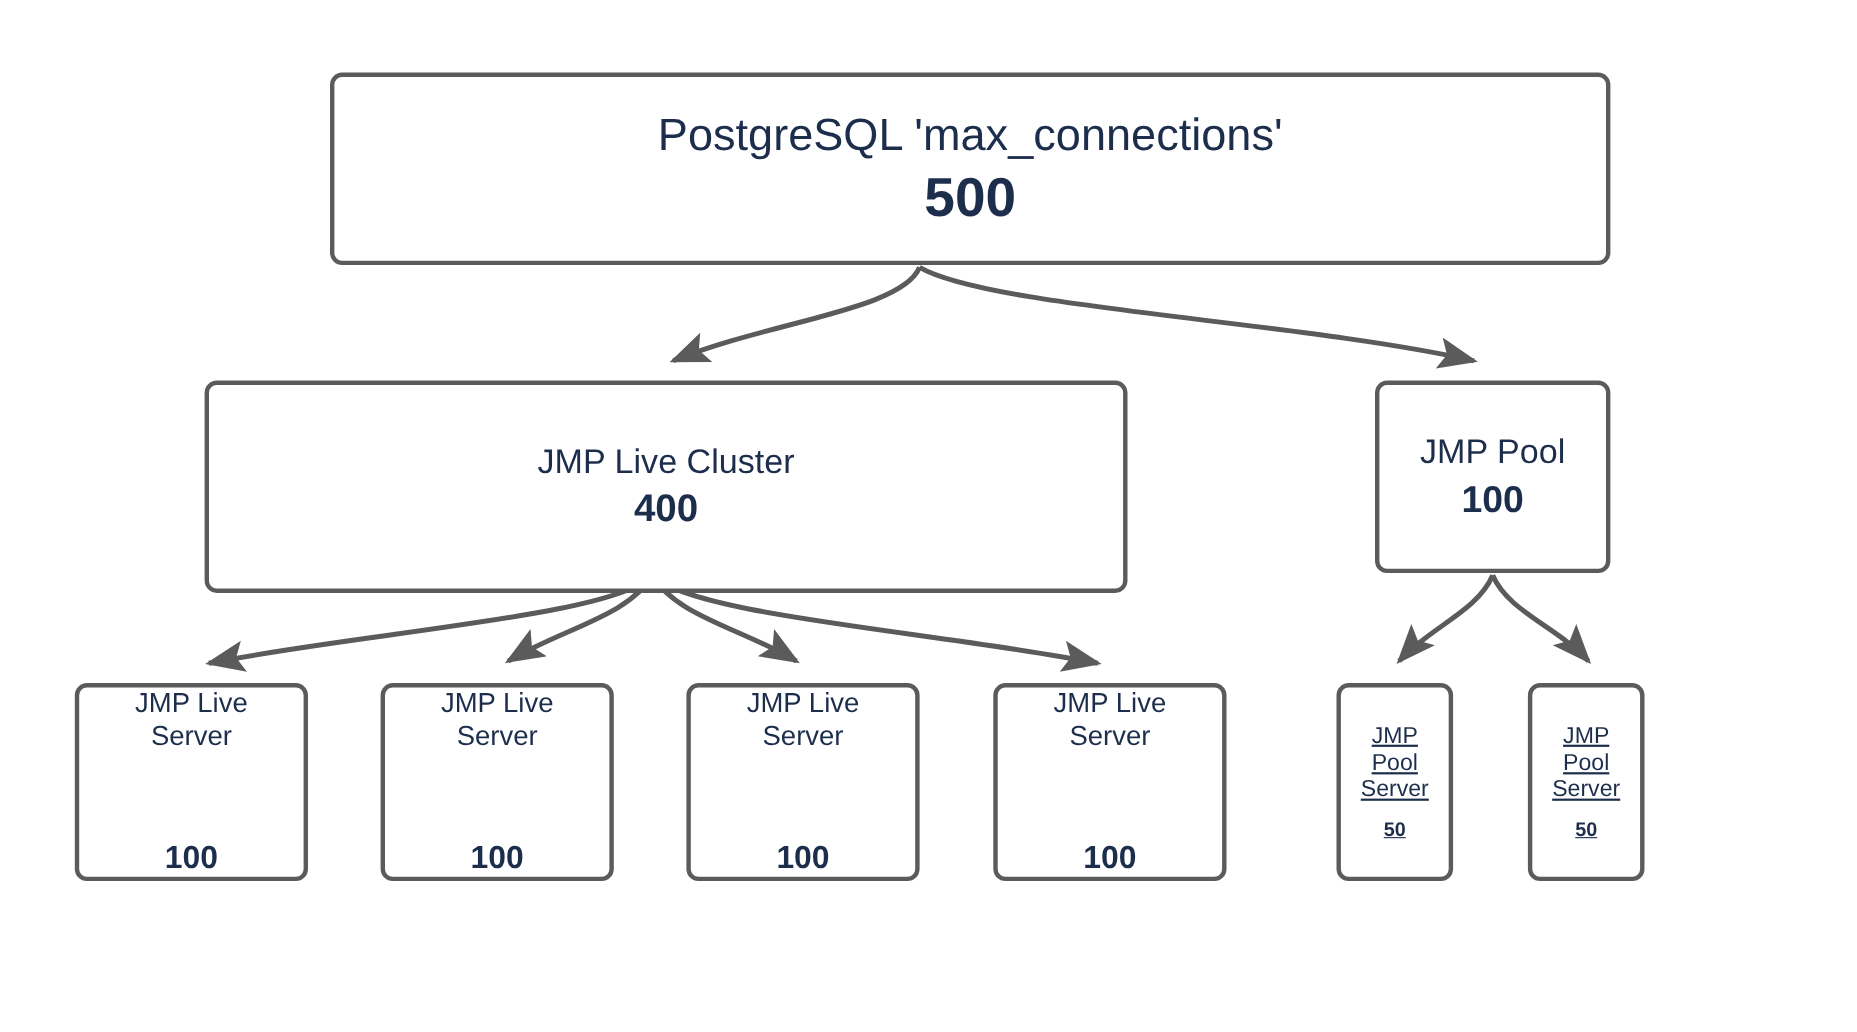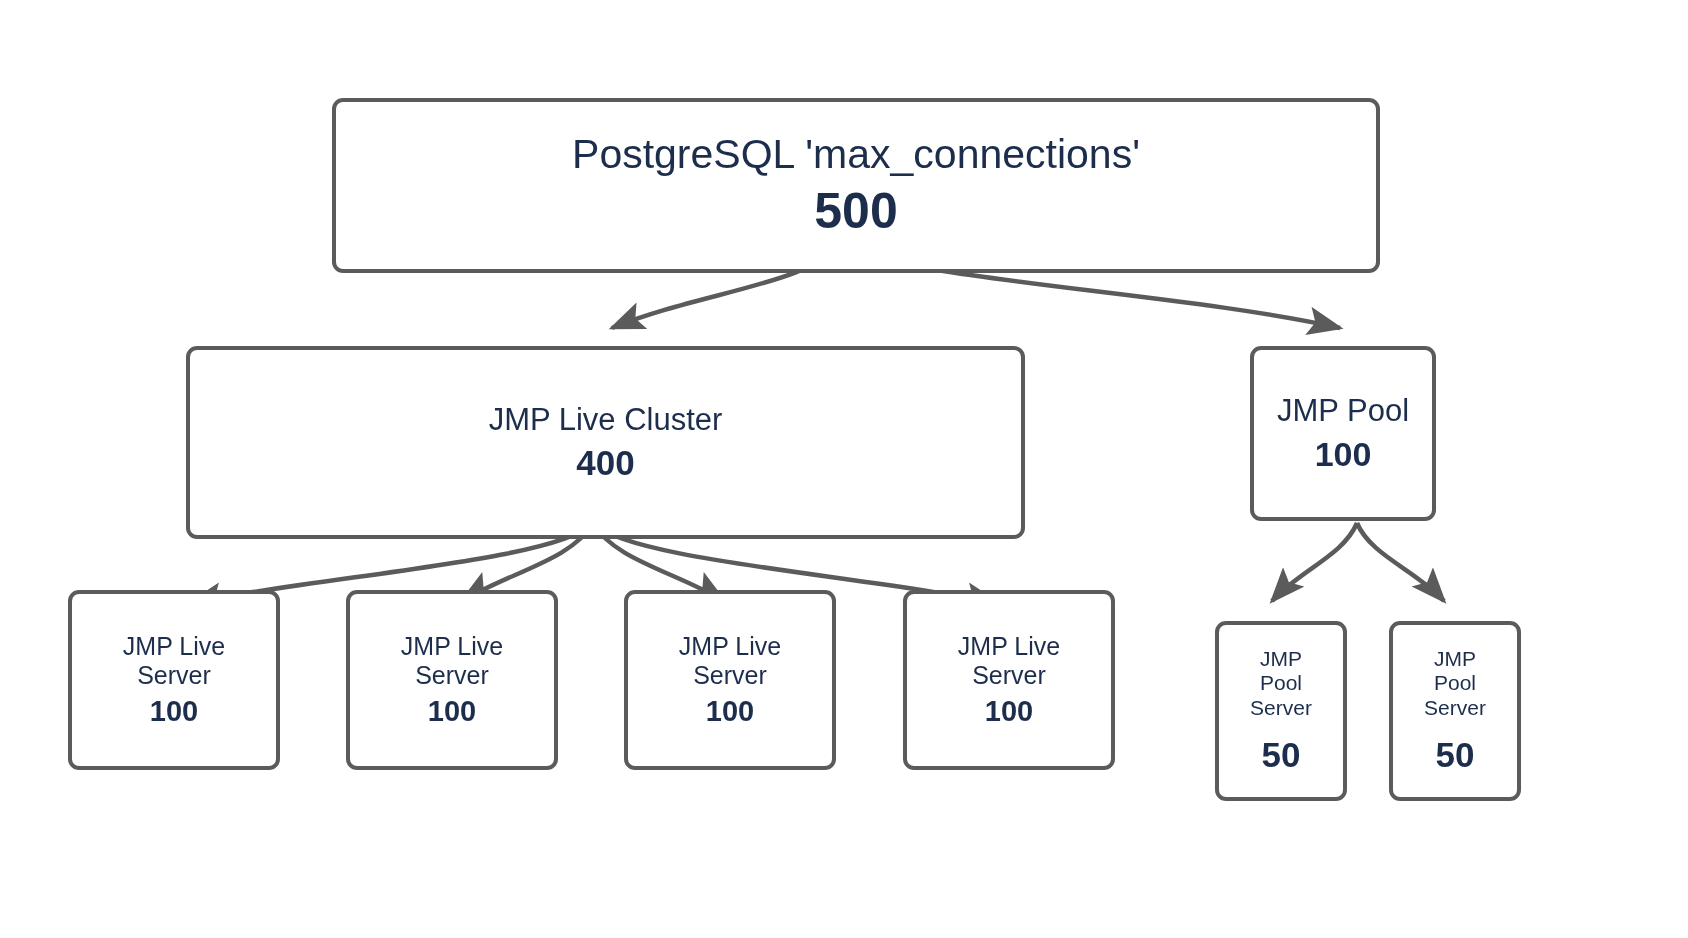--- a/index.html
+++ b/index.html
@@ -41,78 +41,79 @@
   }
   .node .node-label {
     font-weight: 400;
     white-space: pre-line;
   }
   .node .node-value {
     font-weight: 700;
   }
   
   .node-root {
-    left: 332px;
+    left: 300px;
     top: 66px;
-    width: 1048px;
+    width: 1164px;
     height: 175px;
     font-size: 41px;
-    margin-top: 32px;
   }
   .node-root .node-value {
     font-size: 50px;
     margin-top: 4px;
   }
   
   .node-cluster {
     left: 186px;
     top: 346px;
     width: 839px;
     height: 193px;
     font-size: 31px;
   }
   .node-cluster .node-value {
     font-size: 35px;
     margin-top: 4px;
   }
   .node-pool {
     left: 1250px;
     top: 346px;
-    width: 186px;
+    width: 214px;
     height: 175px;
     font-size: 31px;
   }
   .node-pool .node-value {
     font-size: 34px;
     margin-top: 4px;
   }
   
   .leaf-live {
-    top: 590px;
+    top: 621px;
     width: 212px;
     height: 180px;
     font-size: 25px;
+    justify-content: space-between;
   }
   .leaf-live .node-value {
     font-size: 29px;
     margin-top: 3px;
   }
   .leaf-live-0 { left: 68px; }
   .leaf-live-1 { left: 346px; }
   .leaf-live-2 { left: 624px; }
   .leaf-live-3 { left: 903px; }
   
   .leaf-pool {
     top: 621px;
-    width: 132px;
+    width: 106px;
     height: 180px;
     font-size: 21px;
+    text-decoration: underline;
   }
   .leaf-pool .node-value {
-    font-size: 35px;
+    font-size: 18px;
     margin-top: 13px;
   }
   .leaf-pool-0 { left: 1215px; }
   .leaf-pool-1 { left: 1389px; }
 </style>
 </head>
 <body>
 
 <div id="diagram-canvas">
 

